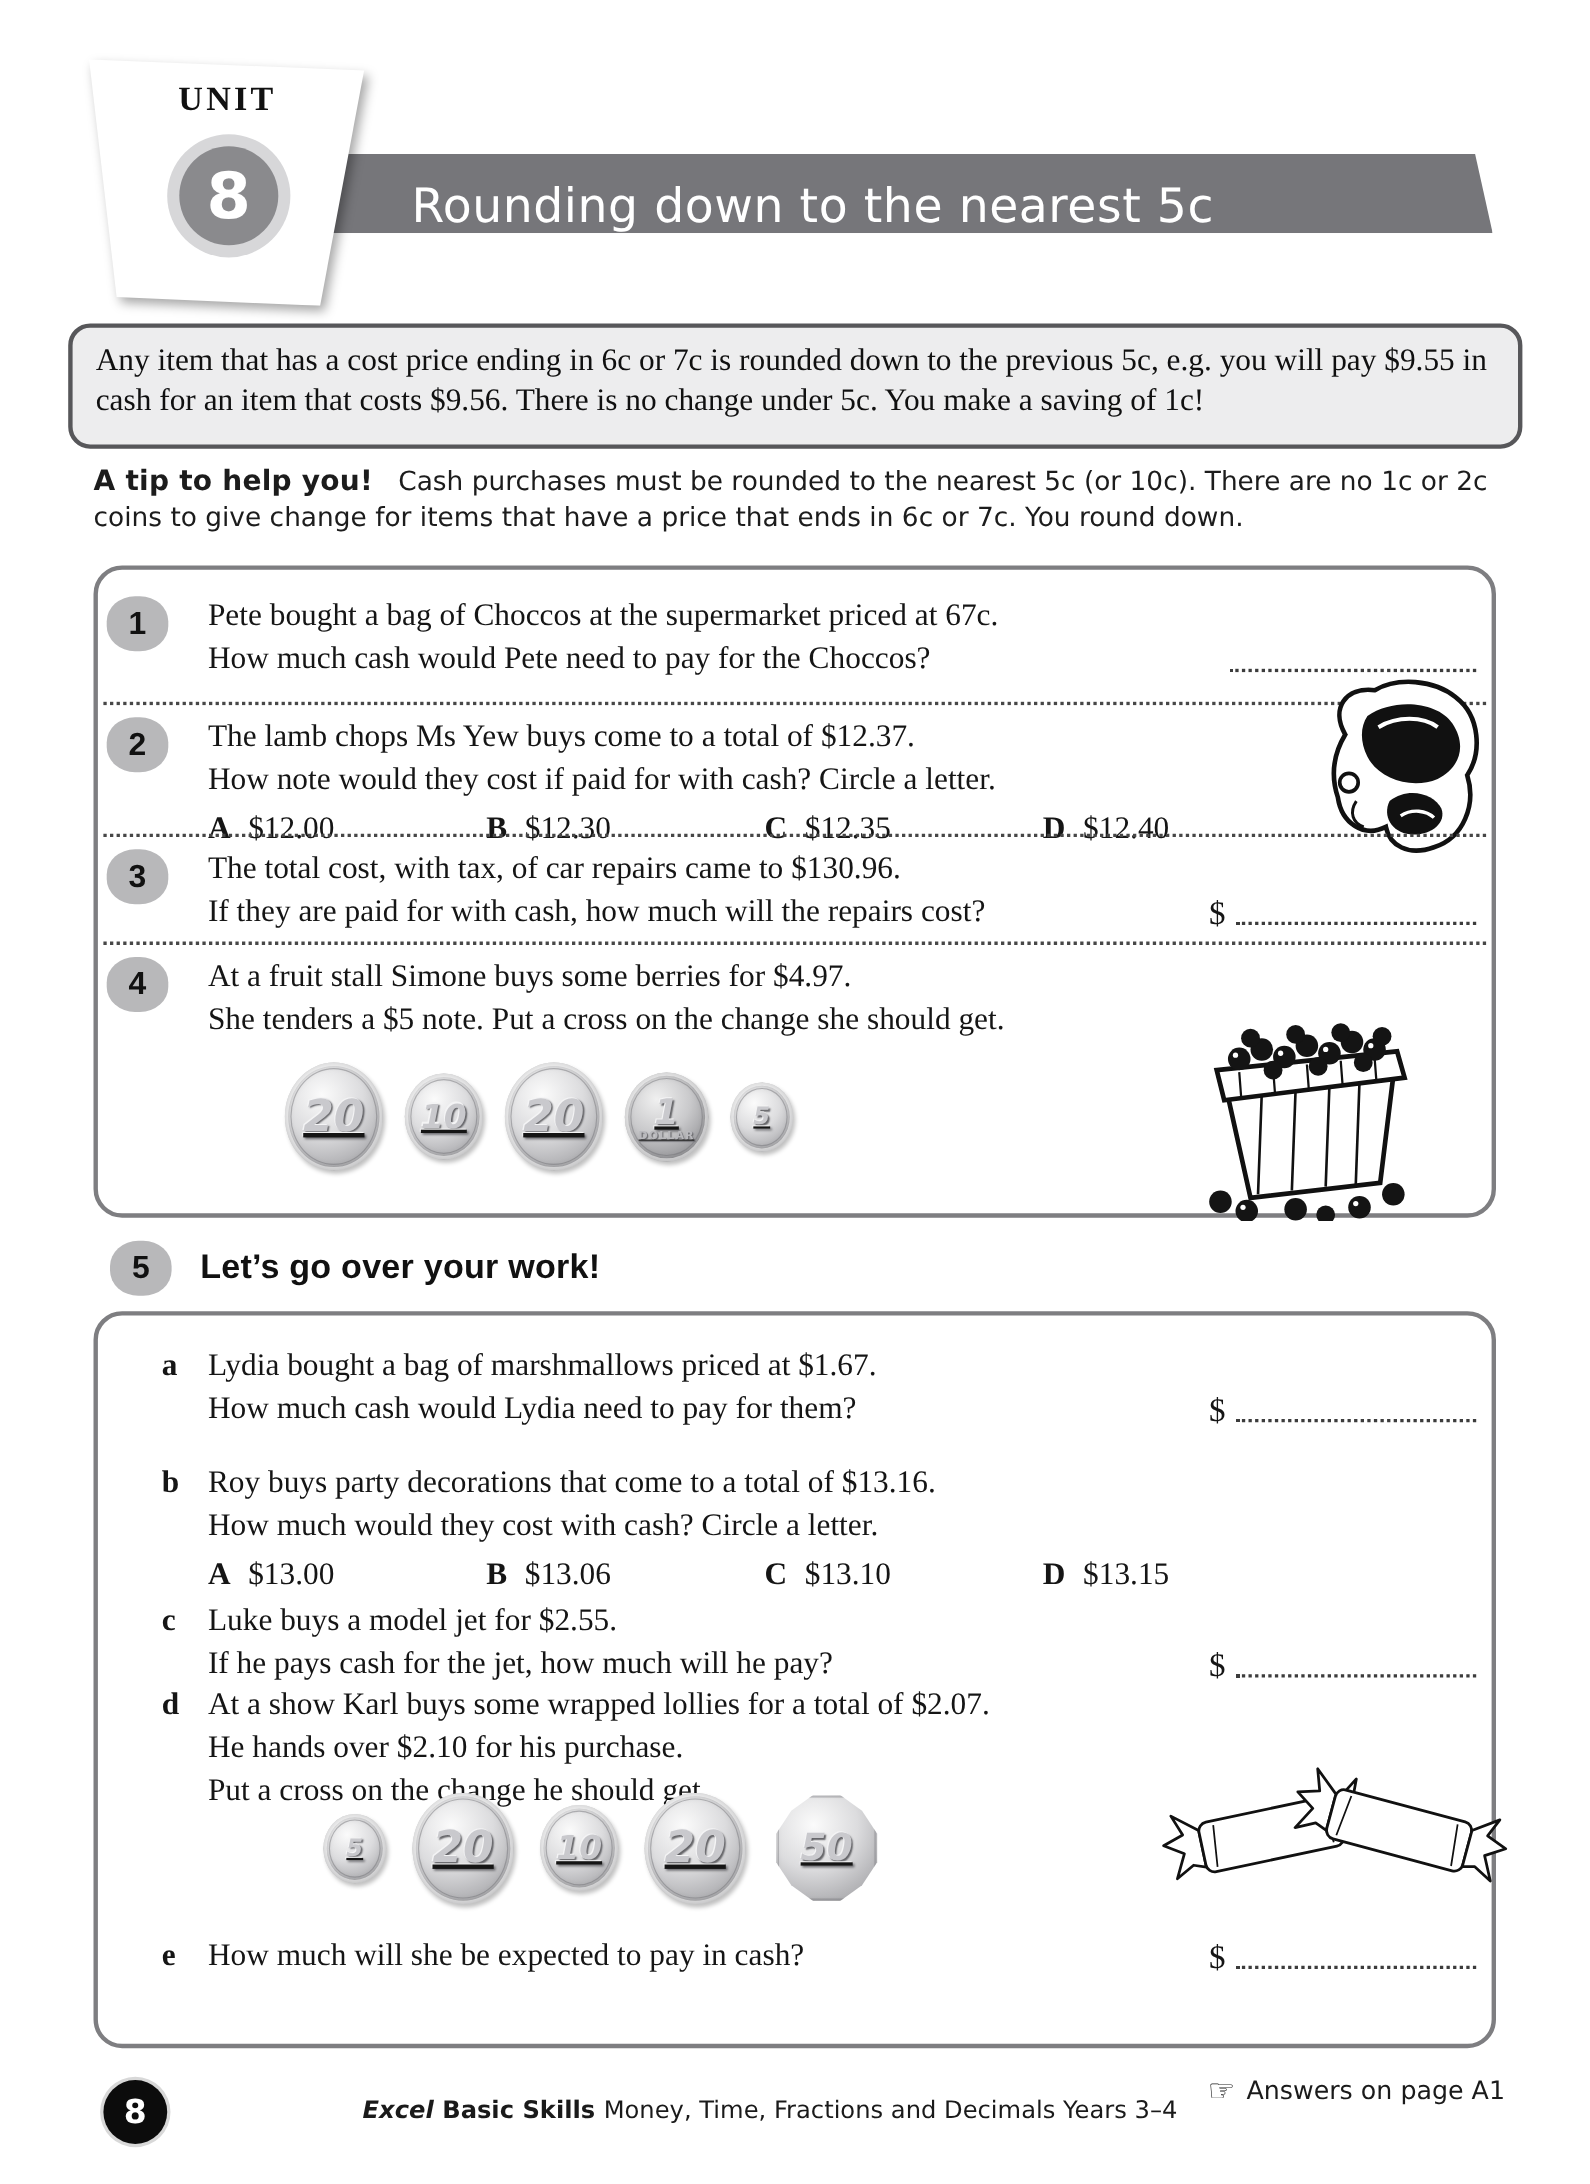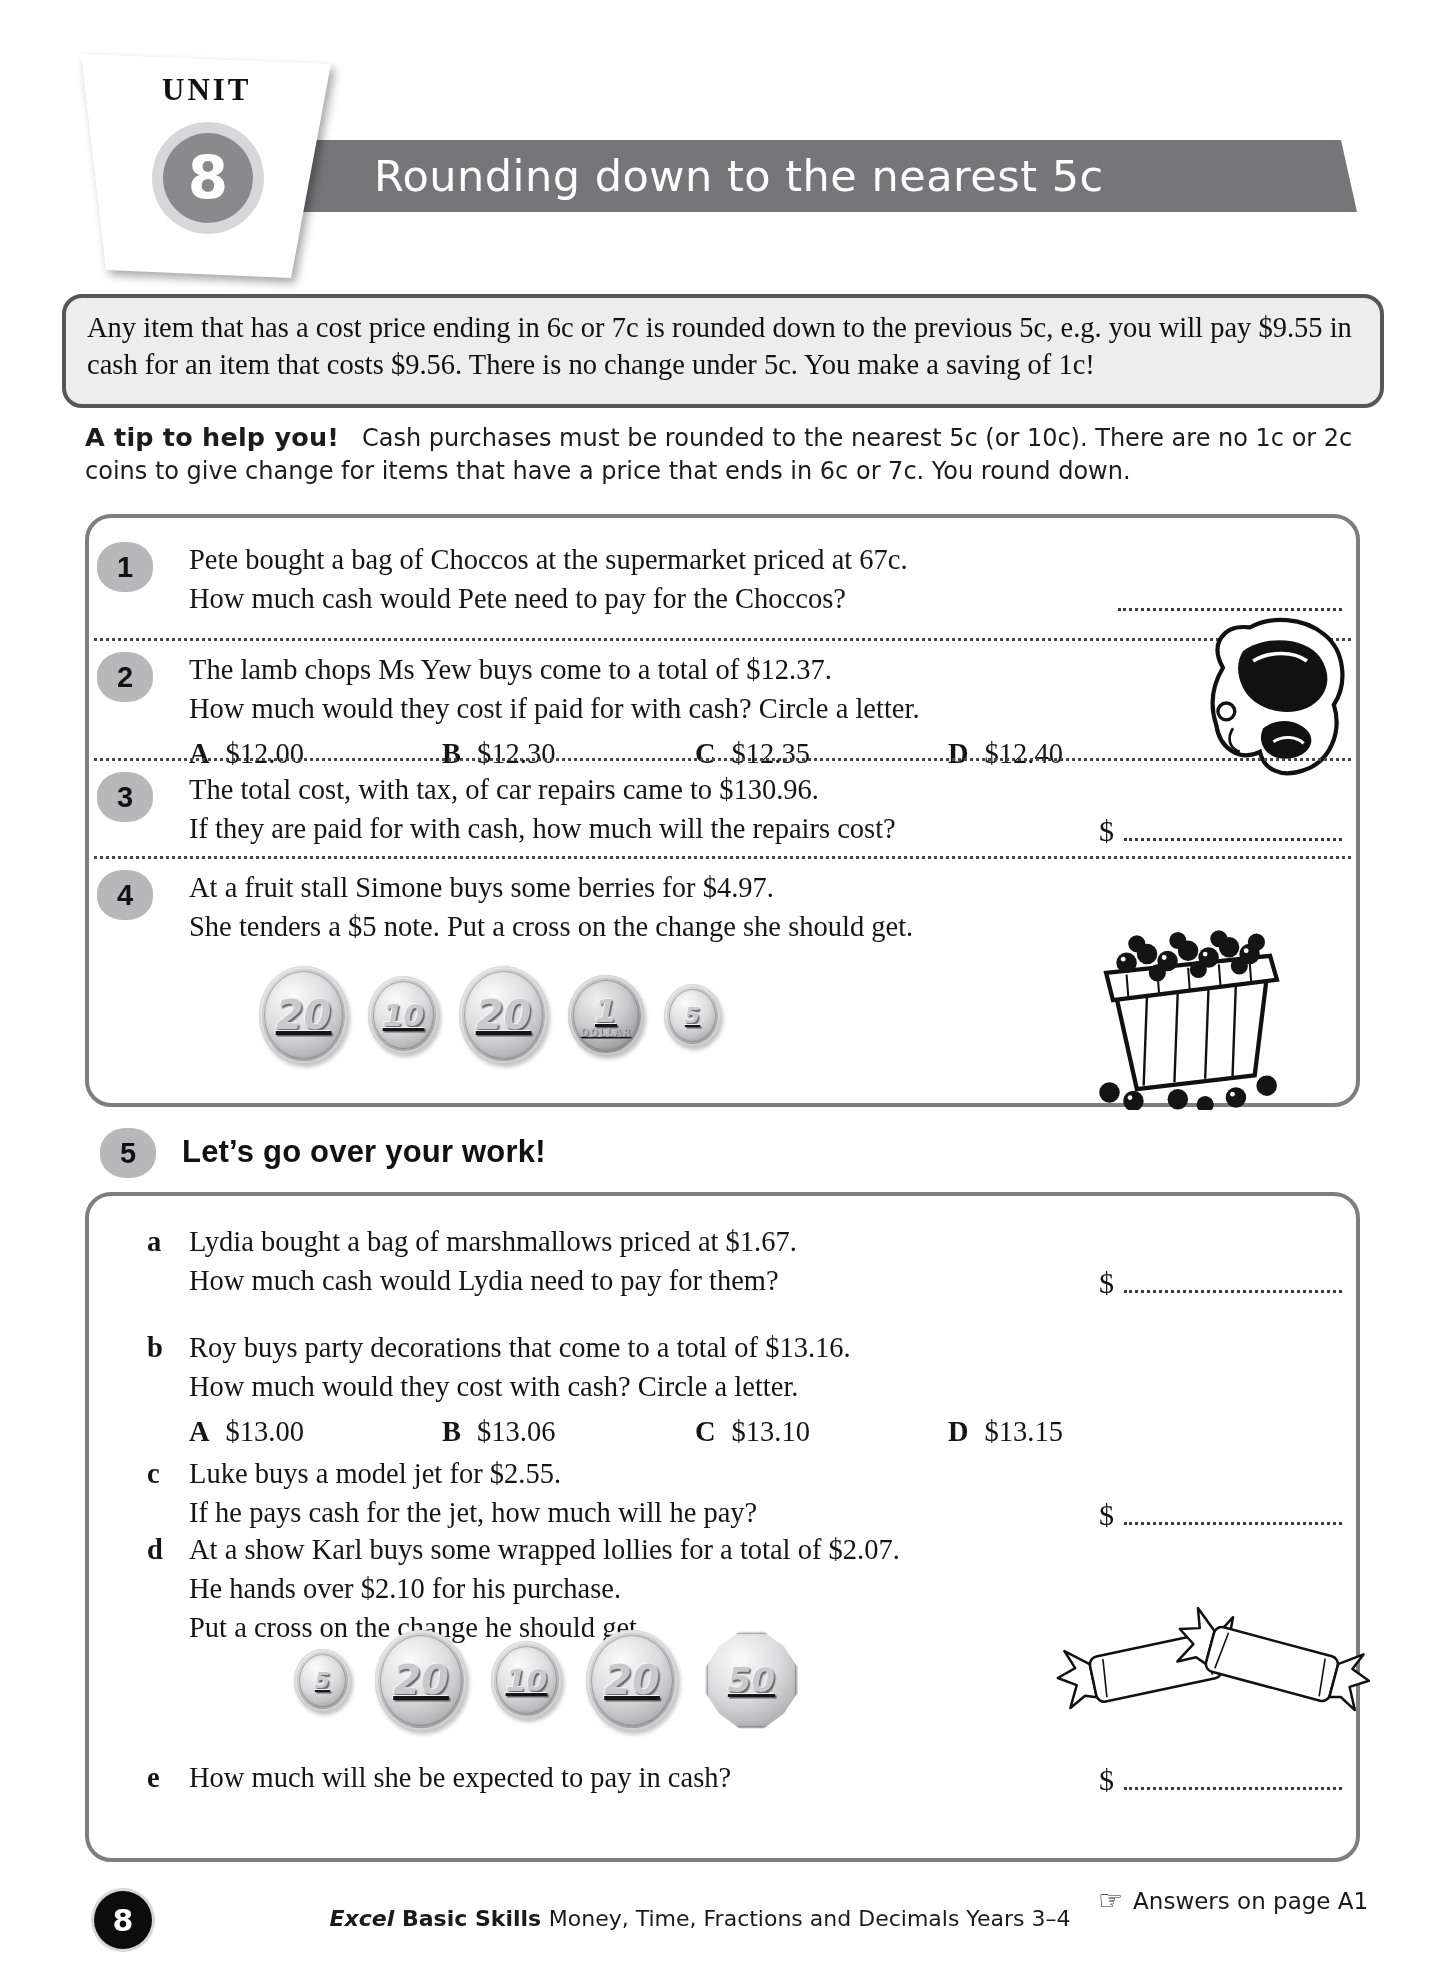--- a/index.html
+++ b/index.html
@@ -10,21 +10,21 @@
   .tab-wrap { position:absolute; left:79px; top:50px; width:254px; height:230px;
               filter:drop-shadow(4px 5px 5px rgba(0,0,0,.35)); z-index:3; }
   .tab { width:100%; height:100%; background:#fff;
          clip-path:polygon(2px 4px, 252px 14px, 212px 228px, 27px 220px); }
   .unit-label { position:absolute; left:162px; top:72px; z-index:4;
                 font-family:"Liberation Serif", serif; font-weight:bold; font-size:31px;
                 letter-spacing:3px; color:#111; }
   .banner { position:absolute; left:250px; top:140px; width:1107px; height:72px;
             background:#76767a; z-index:2;
             clip-path:polygon(0 0, calc(100% - 16px) 0, 100% 100%, 0 100%); }
-  .banner-title { position:absolute; left:374px; top:140px; height:72px; z-index:4;
+  .banner-title { position:absolute; left:374px; top:152px; height:72px; z-index:4;
                   display:flex; align-items:center;
                   font-family:"DejaVu Sans", sans-serif; font-size:43px; font-weight:400;
                   color:#fff; letter-spacing:0.5px; }
   .unit-circle { position:absolute; left:152px; top:122px; width:112px; height:112px;
                  border-radius:50%; background:#d7d7d9; z-index:5; }
   .unit-circle-inner { position:absolute; inset:11px; border-radius:50%; background:#8a8a8d;
                        display:flex; align-items:center; justify-content:center;
                        font-family:"DejaVu Sans", sans-serif; font-weight:bold;
                        font-size:58px; color:#fff; }
 
@@ -155,21 +155,21 @@
         </div>
       </div>
     </div>
 
     <div class="sep" style="top:120px;"></div>
 
     <div class="row" style="top:132px;">
       <div class="qbadge">2</div>
       <div class="qlines">
         <div>The lamb chops Ms Yew buys come to a total of $12.37.</div>
-        <div>How much would they cost if paid for with cash? Circle a letter.</div>
+        <div>How note would they cost if paid for with cash? Circle a letter.</div>
         <div class="opts">
           <span class="opt"><b>A</b><span>$12.00</span></span>
           <span class="opt"><b>B</b><span>$12.30</span></span>
           <span class="opt"><b>C</b><span>$12.35</span></span>
           <span class="opt"><b>D</b><span>$12.40</span></span>
         </div>
       </div>
     </div>
 
     <svg class="illus lamb-pos" width="168" height="176" viewBox="0 0 100 104">

